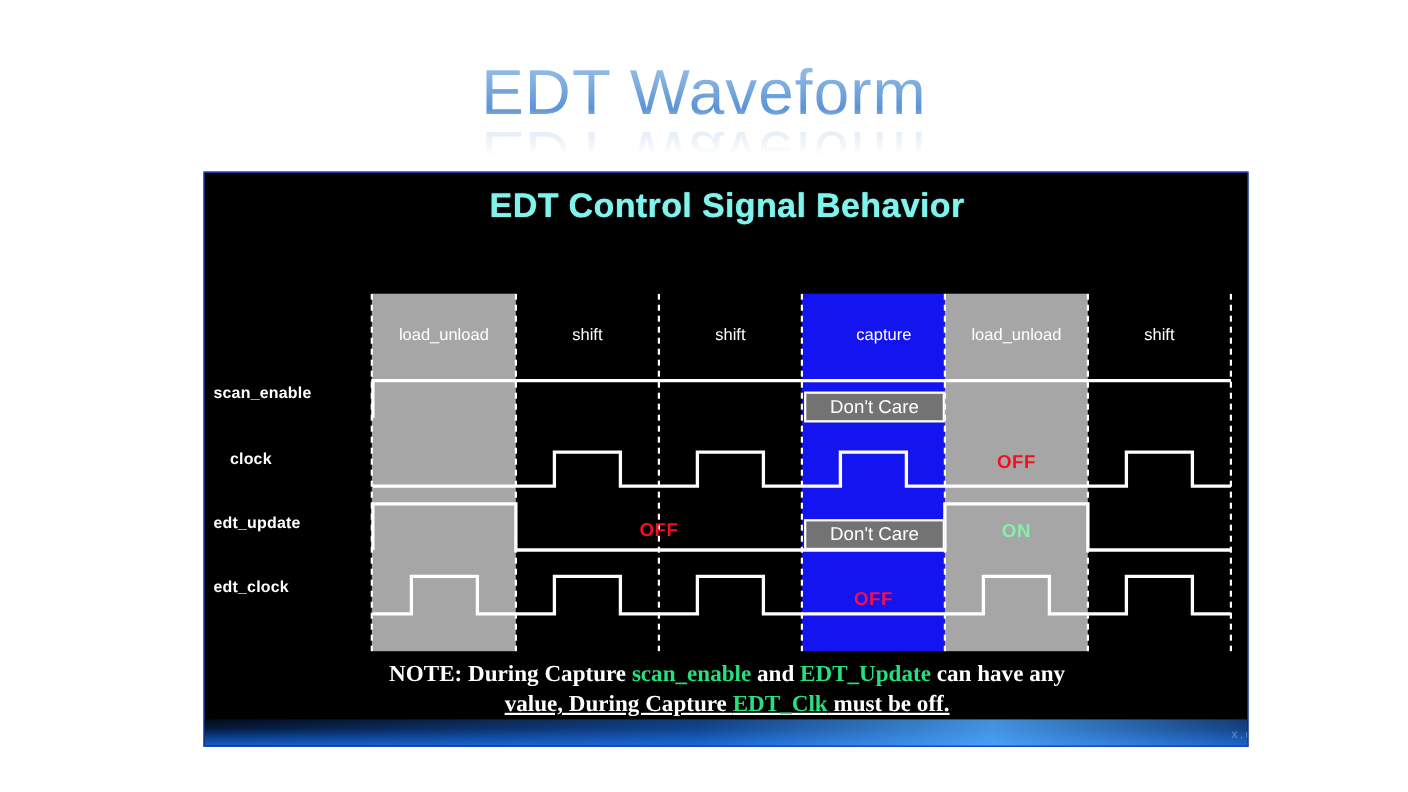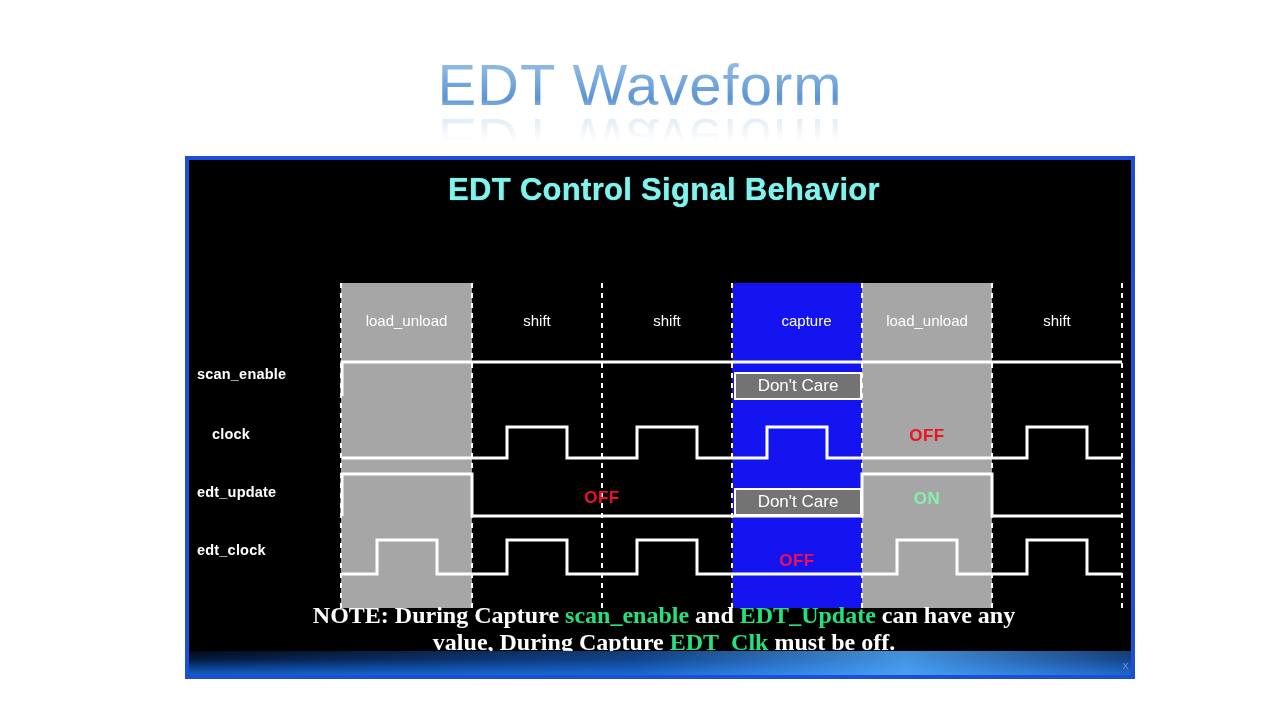--- a/index.html
+++ b/index.html
@@ -53,41 +53,41 @@
     -webkit-text-fill-color: transparent;
     opacity: .75;
   }
 
   
   #picture {
     position: absolute;
     left: 185px; top: 156px;
     width: 950px; height: 523px;
     background: #000000;
-    border: 4px solid #1d4ed8;
+    border: 1px solid #1d4ed8;
     box-sizing: border-box;
     overflow: hidden;
   }
   #pic-title {
     position: absolute;
     left: 0; top: 12px;
     width: 950px;
     text-align: center;
     color: #7ff3ec;
     font-size: 31px;
     font-weight: bold;
     letter-spacing: .3px;
     font-family: "Liberation Sans", sans-serif;
     text-shadow: 0 0 1px #7ff3ec;
   }
 
   
   #wave-area {
     position: absolute;
-    left: 0; top: 18px;
+    left: 0; top: 5px;
     width: 950px; height: 523px; padding-left: 44px;
   }
 
   
   .phase-col {
     position: absolute;
     top: 105px;
     height: 325px;
     box-sizing: border-box;
   }
@@ -172,21 +172,21 @@
     letter-spacing: .5px;
   }
 
   
   #note {
     position: absolute;
     left: 10px; top: 442px;
     width: 930px;
     color: #ffffff;
     font-family: "Liberation Serif", serif;
-    font-size: 24px;
+    font-size: 21px;
     font-weight: bold;
     line-height: 27px;
     text-align: center;
   }
   #note .ln2 { display: block; text-decoration: underline; }
   .sig-green { color: #25e07c; }
 
   
   #bottom-band {
     position: absolute;

